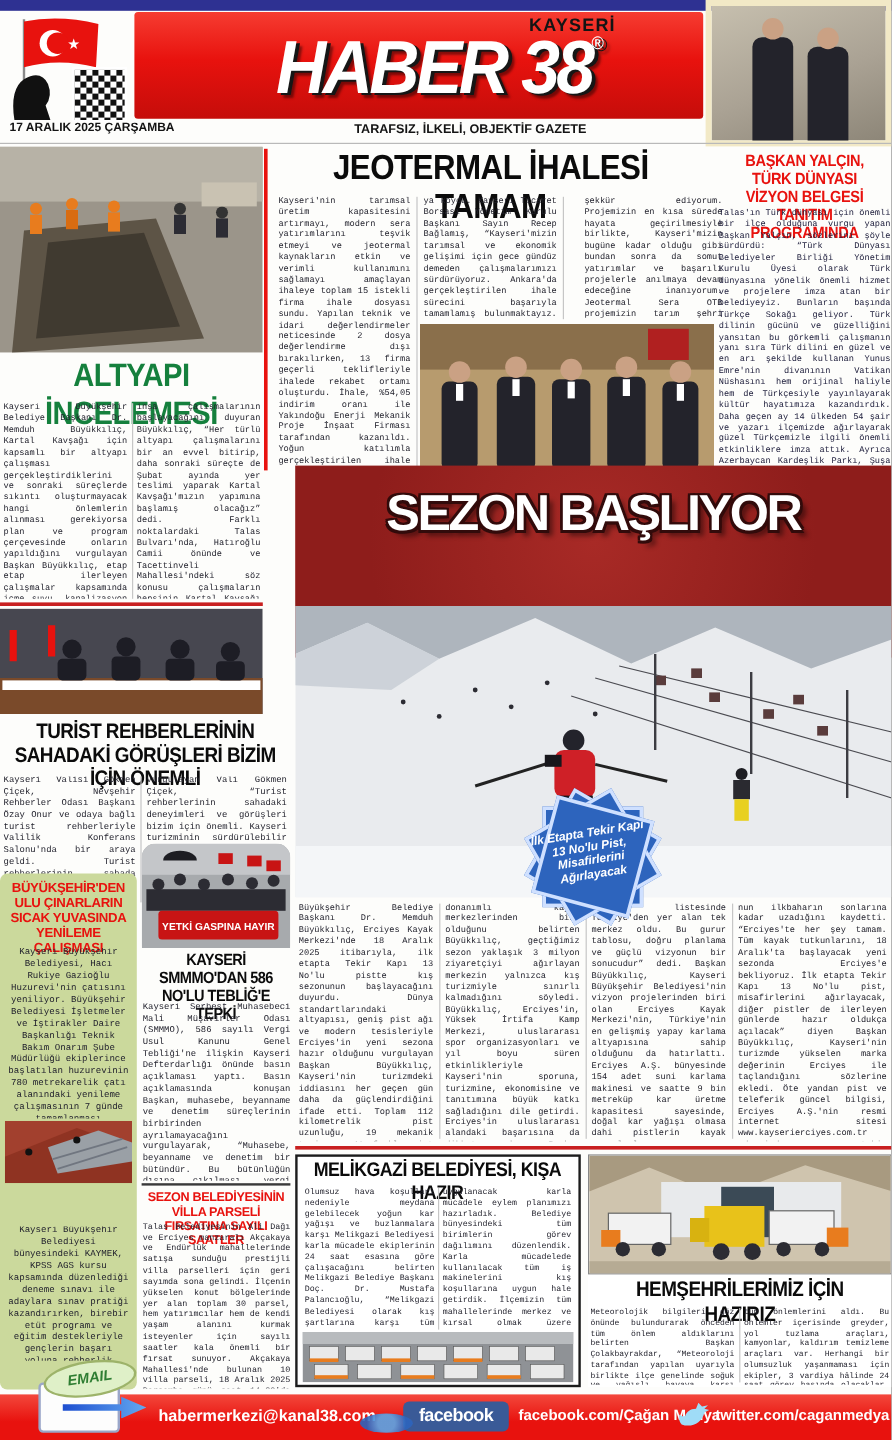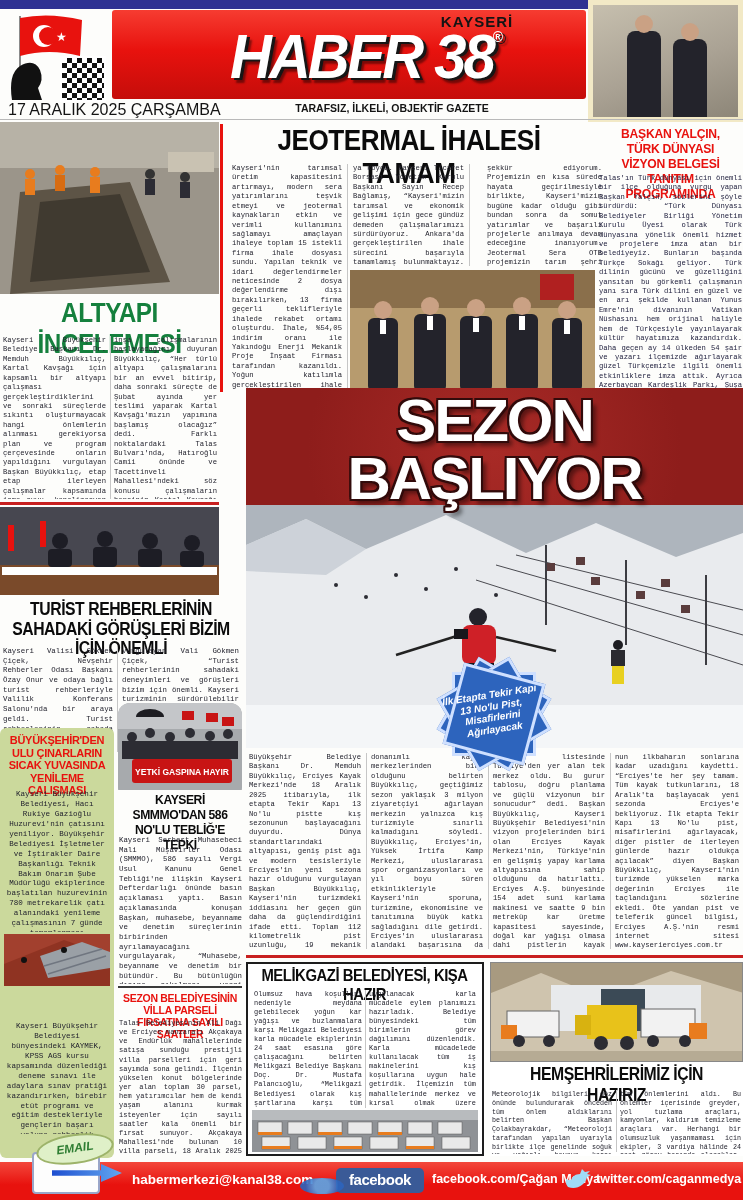--- a/index.html
+++ b/index.html
@@ -23,39 +23,39 @@
   .cagan-txt{left:0;top:10px;width:128px;text-align:center;color:#fff;font-weight:bold;font-style:italic;
              font-size:23px;letter-spacing:0;
              text-shadow:1px 1px 0 #2e3192,-1px -1px 0 #2e3192,1px -1px 0 #2e3192,-1px 1px 0 #2e3192,2px 2px 0 #1b1e6b;}
   .medya{left:33px;top:40px;width:62px;height:15px;background:#e8120e;border:2px solid #fff;border-radius:9px;
          color:#fff;font-size:8.5px;font-weight:bold;text-align:center;line-height:15px;letter-spacing:1px;}
   .flagart{left:4px;top:12px;width:106px;height:92px;}
   .mast-photo{left:588px;top:0;width:155px;height:122px;border:5px solid #f2e9c6;box-sizing:border-box;
               background:linear-gradient(160deg,#c6bfae 0%,#aaa294 55%,#8d8678 100%);}
   .suitman{position:absolute;bottom:0;width:34px;height:86px;background:#23232b;border-radius:8px 8px 0 0;}
   .suithead{position:absolute;top:-16px;left:8px;width:18px;height:18px;border-radius:50%;background:#caa184;}
-  .dateline{left:8px;top:101px;width:220px;font-size:16px;font-weight:normal;color:#141414;}
+  .dateline{left:8px;top:101px;width:220px;font-size:10px;font-weight:bold;color:#141414;}
   .tagline{left:252px;top:102px;width:280px;text-align:center;font-size:10.5px;font-weight:bold;color:#141414;}
   .hdr-rule{left:0;top:119px;width:743px;height:1px;background:#b9b9b9;}
   
   .body-text{position:absolute;font-size:7.2px;line-height:1.31;text-align:justify;color:#23232e;overflow:hidden;font-family:Liberation Mono, monospace;}
   .center{text-align:center;}
   .col-rule{position:absolute;width:1px;background:#c6c6c6;}
   .condensed{transform:scaleX(.9);transform-origin:50% 50%;}
   .title-black{position:absolute;font-weight:bold;color:#0b0b0b;letter-spacing:-.5px;text-align:center;}
   .title-red{position:absolute;font-weight:bold;color:#e8120e;letter-spacing:-.3px;text-align:center;}
   .photo{position:absolute;overflow:hidden;}
   
   .sezon-bg{left:246px;top:388px;width:497px;height:160px;background:radial-gradient(circle at 50% 40%,#a82a26 0%,#8e1d1b 70%);}
   .headline{left:246px;top:392px;width:497px;text-align:center;color:#fff;font-weight:bold;
             letter-spacing:-2px;line-height:.97;z-index:5;
             text-shadow:2px 0 #320b0b,-2px 0 #320b0b,0 2px #320b0b,0 -2px #320b0b,
                         2px 2px #320b0b,-2px -2px #320b0b,2px -2px #320b0b,-2px 2px #320b0b,5px 5px 4px rgba(0,0,0,.45);}
   .hl1{font-size:56px;}
-  .hl2{font-size:60px;}
+  .hl2{font-size:42px;margin-top:16px;}
   .burst{left:438px;top:650px;width:108px;height:122px;z-index:6;}
   .burst-sq{position:absolute;left:14px;top:22px;width:78px;height:78px;background:#2d64bd;border:3px solid #cfe0ff;}
   .r30{transform:rotate(30deg);} .r60{transform:rotate(60deg);} .r15{transform:rotate(15deg);}
   .burst-txt{position:absolute;left:4px;top:20px;width:100px;height:84px;display:flex;align-items:center;justify-content:center;
              color:#fff;font-weight:bold;font-style:italic;font-size:10px;line-height:1.15;text-align:center;
              transform:rotate(-9deg);z-index:7;}
   
   .greenbox{left:0;top:728px;width:114px;height:430px;background:#cbd99c;border-radius:6px;}
   
   .mg-box{left:246px;top:962px;width:238px;height:194px;border:2.5px solid #1c1c1c;box-sizing:border-box;background:#fff;}

